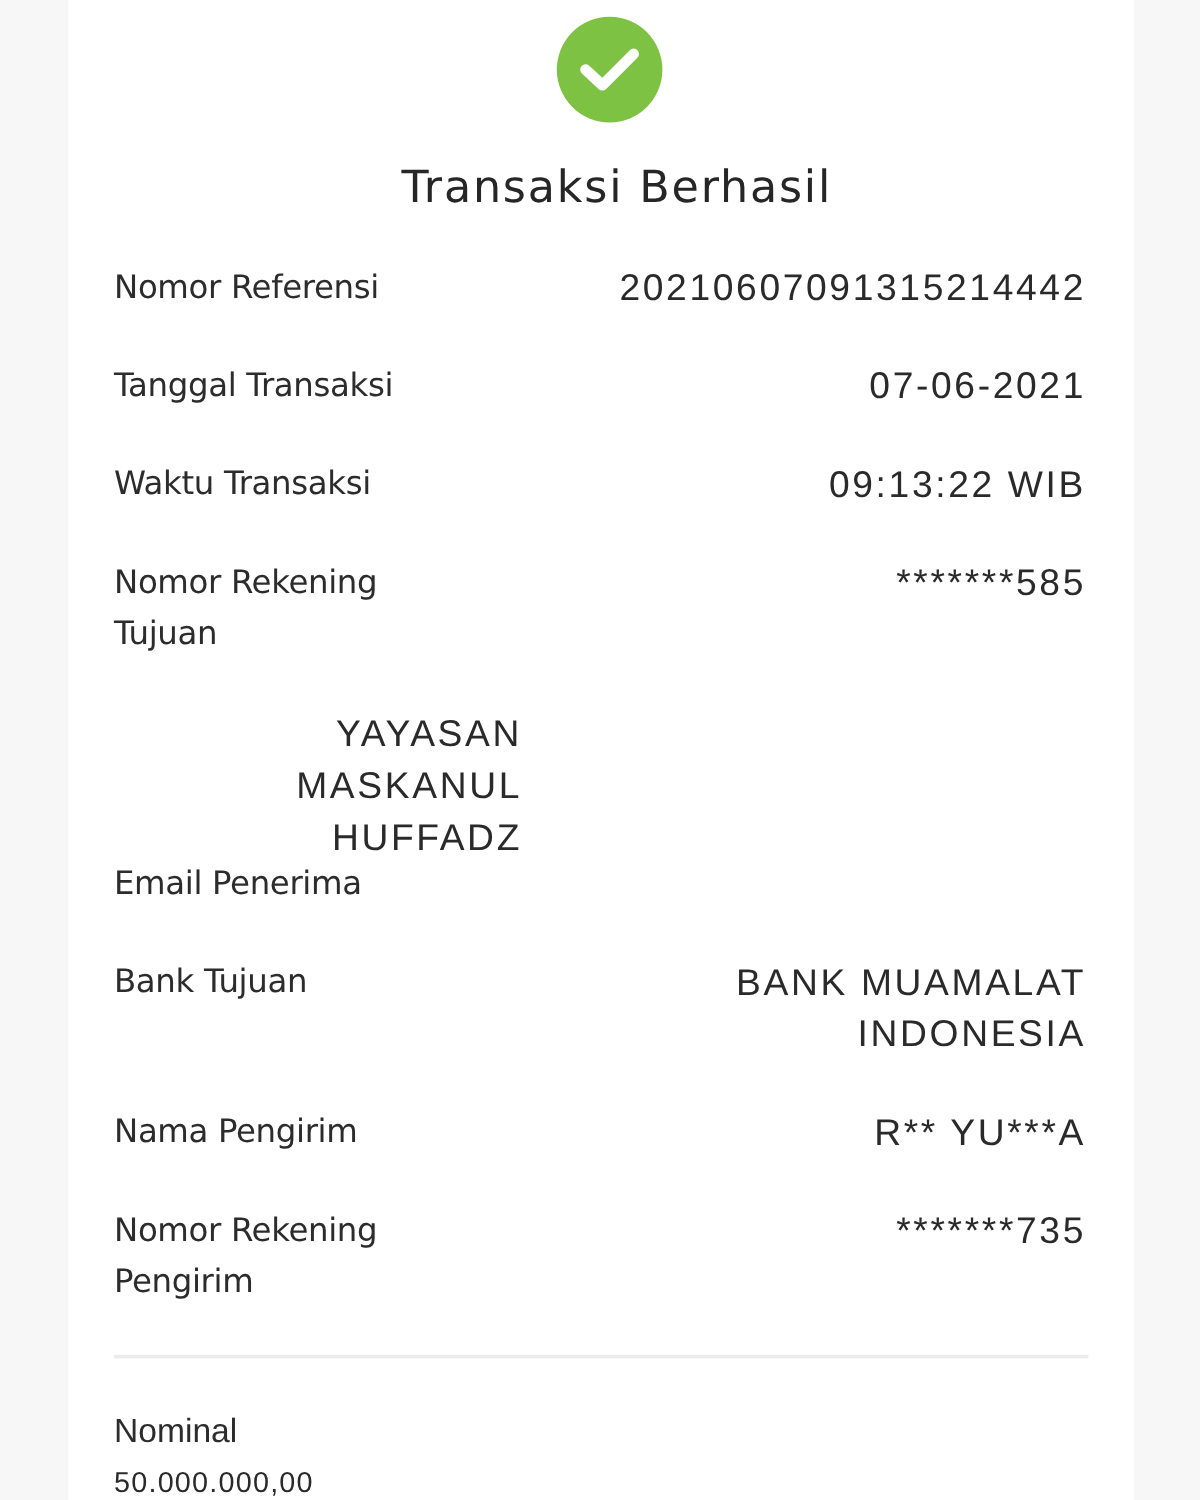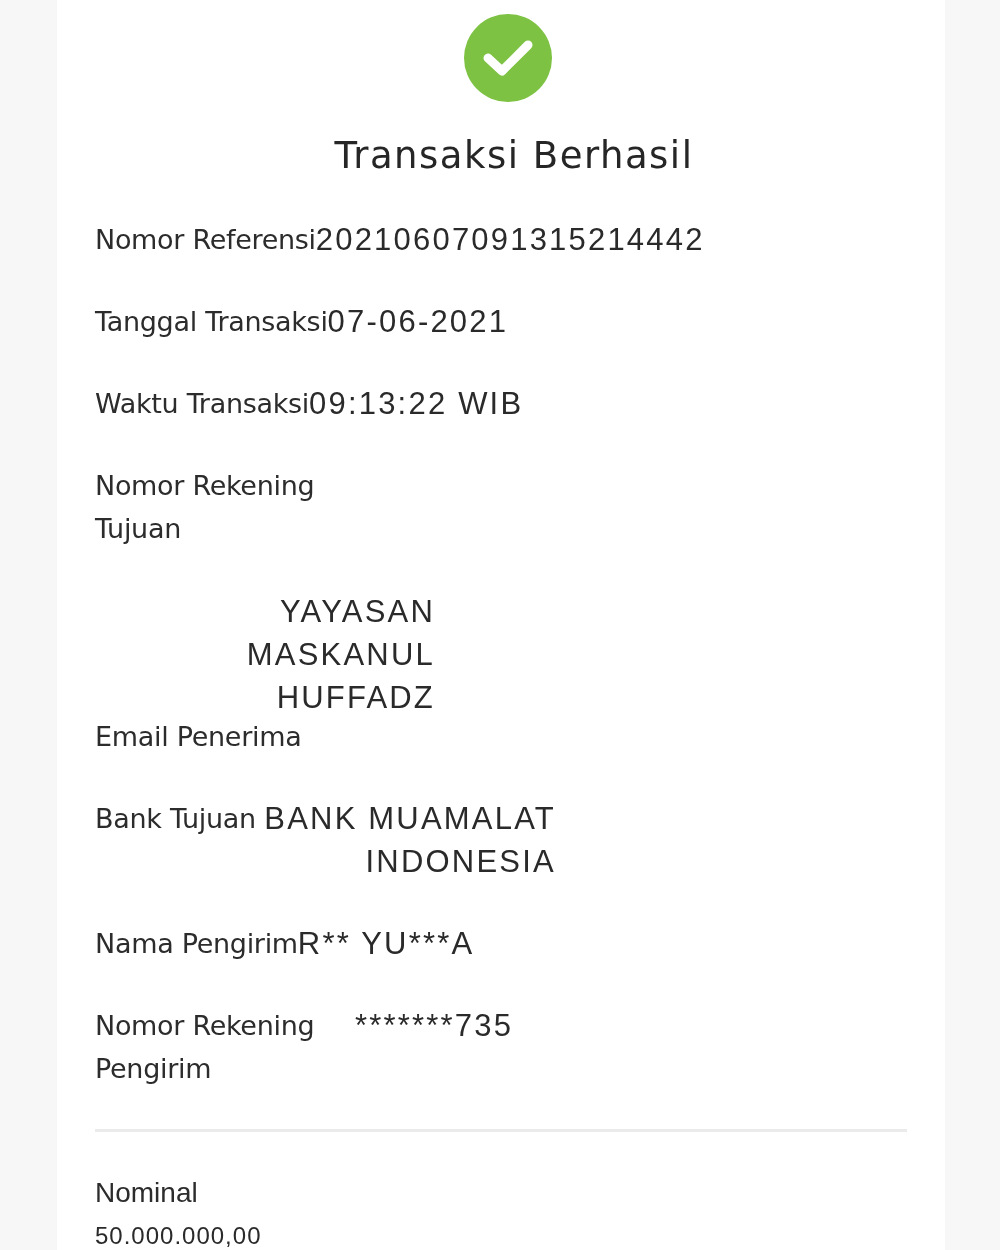--- a/index.html
+++ b/index.html
@@ -43,21 +43,21 @@
       letter-spacing: 1.5px;
       color: #262626;
       font-family: "DejaVu Sans", "Liberation Sans", sans-serif;
       padding-left: 38px;
     }
     .row {
       position: absolute;
       left: 95px;
       width: 810px;
       display: flex;
-      justify-content: flex-start;
+      justify-content: space-between;
       align-items: flex-start;
     }
     .label {
       font-size: 27px;
       line-height: 43px;
       color: #2c2c2c;
       font-family: "DejaVu Sans", "Liberation Sans", sans-serif;
       letter-spacing: -0.3px;
     }
     .label.narrow { width: 260px; }
@@ -111,20 +111,21 @@
   <div class="value">07-06-2021</div>
 </div>
 
 <div class="row" style="top:382px;">
   <div class="label">Waktu Transaksi</div>
   <div class="value">09:13:22 WIB</div>
 </div>
 
 <div class="row" style="top:464px;">
   <div class="label narrow">Nomor Rekening Tujuan</div>
+  <div class="value">*******585</div>
 </div>
 
 <div class="row" style="top:590px;">
   <div class="value wrap">YAYASAN MASKANUL HUFFADZ</div>
 </div>
 
 <div class="row" style="top:715px;">
   <div class="label">Email Penerima</div>
   <div class="value"></div>
 </div>

